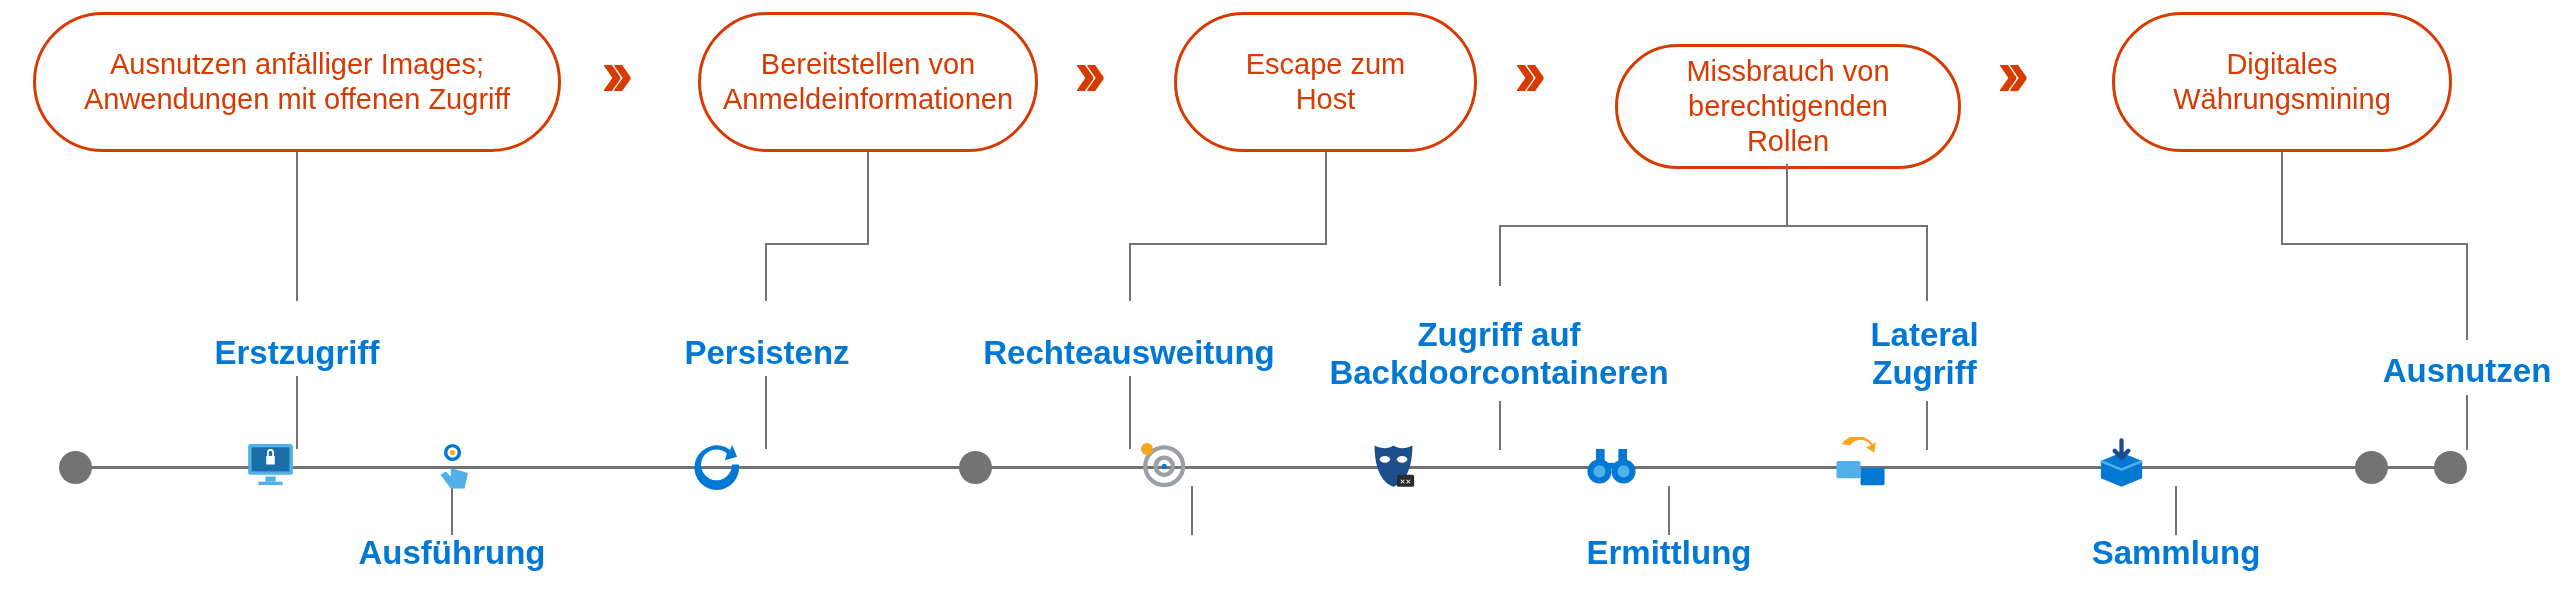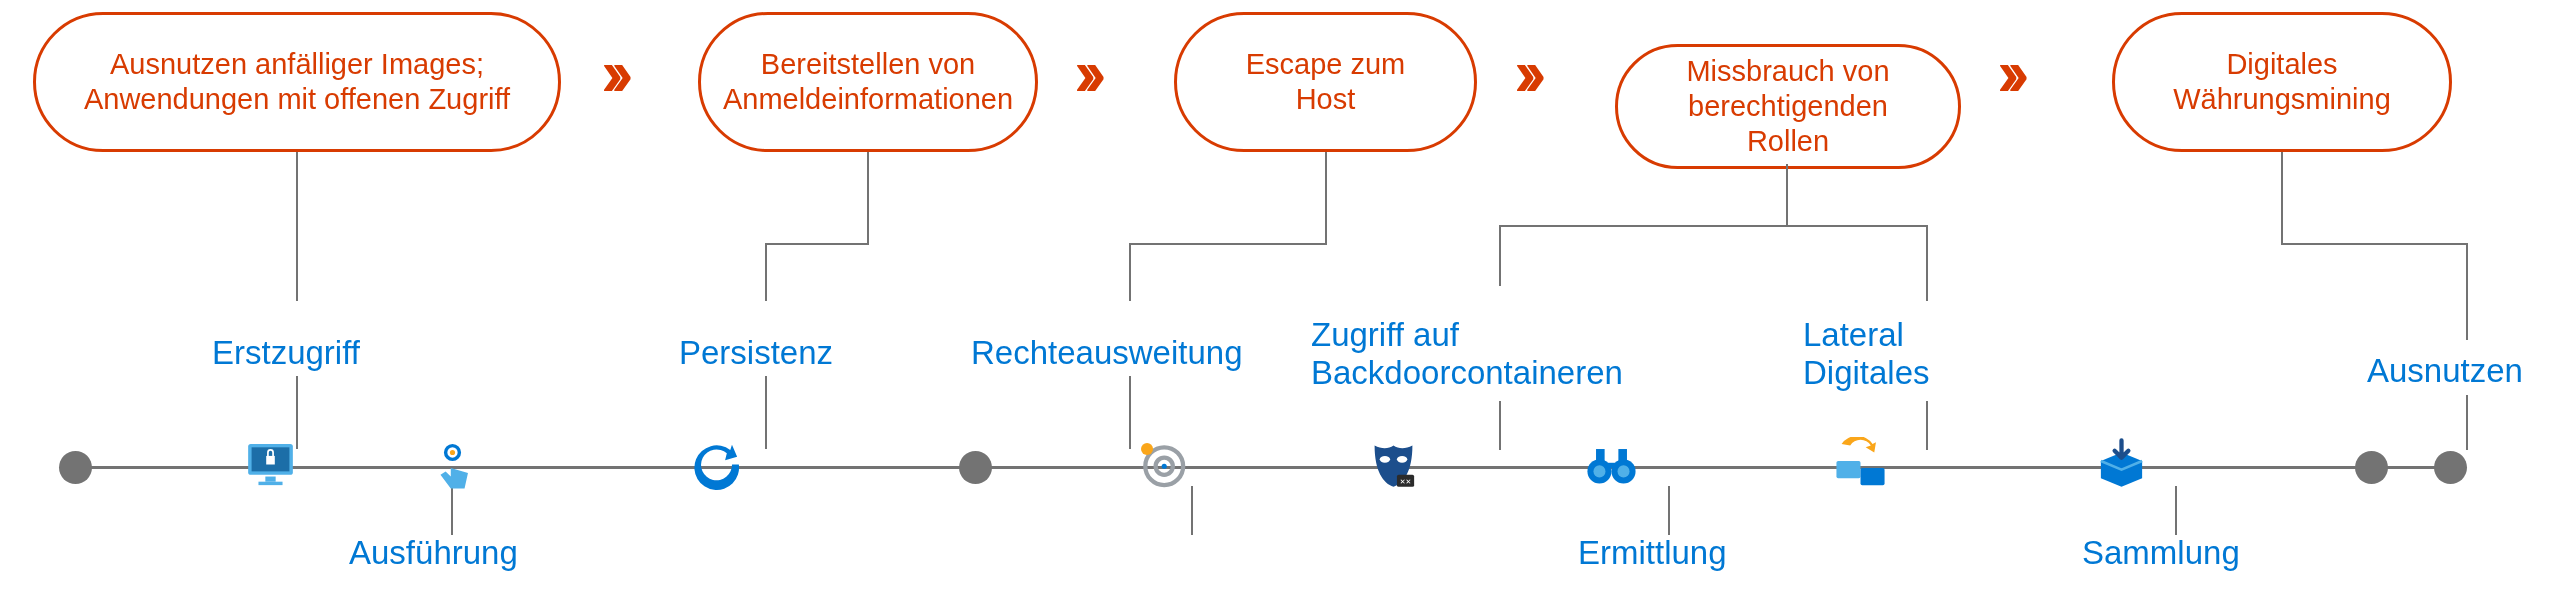--- a/index.html
+++ b/index.html
@@ -31,21 +31,22 @@
     font-weight: 800;
     letter-spacing: -12px;
     line-height: 1;
   }
 
   
   .tactic {
     position: absolute;
     color: #0078d4;
     font-size: 33px;
-    font-weight: 400;
+    font-weight: 700;
+    text-align: center;
     line-height: 1.15;
   }
 
   
   .conn {
     position: absolute;
     background: #737373;
   }
 
   
@@ -129,21 +130,21 @@
   <div class="conn" style="left:2281px; top:152px; width:1.8px; height:91px;"></div>
   <div class="conn" style="left:2281px; top:243px; width:186px; height:1.8px;"></div>
   <div class="conn" style="left:2466px; top:243px; width:1.8px; height:97px;"></div>
 
   <div class="tactic" style="left:212px;  top:334px; width:170px;"><span>Erstzugriff</span></div>
   <div class="tactic" style="left:971px; top:334px; width:316px;"><span>Rechteausweitung</span></div>
   <div class="tactic" style="left:679px; top:334px; width:176px;"><span>Persistenz</span></div>
   <div class="tactic" style="left:1311px; top:316px; width:376px; white-space:pre-line;"><span>Zugriff auf
 Backdoorcontaineren</span></div>
   <div class="tactic" style="left:1803px; top:316px; width:243px; white-space:pre-line;"><span>Lateral
-Digitales</span></div>
+Zugriff</span></div>
   <div class="tactic" style="left:2367px; top:352px; width:200px;"><span>Ausnutzen</span></div>
 
   <div class="tactic" style="left:349px;  top:534px; width:206px;"><span>Ausführung</span></div>
   <div class="tactic" style="left:2082px; top:534px; width:188px;"><span>Sammlung</span></div>
   <div class="tactic" style="left:1578px; top:534px; width:182px;"><span>Ermittlung</span></div>
 
   <div class="conn" style="left:296px;  top:376px; width:1.8px; height:73px;"></div>
   <div class="conn" style="left:765px; top:376px; width:1.8px; height:73px;"></div>
   <div class="conn" style="left:1129px; top:376px; width:1.8px; height:73px;"></div>
   <div class="conn" style="left:1499px; top:401px; width:1.8px; height:49px;"></div>

